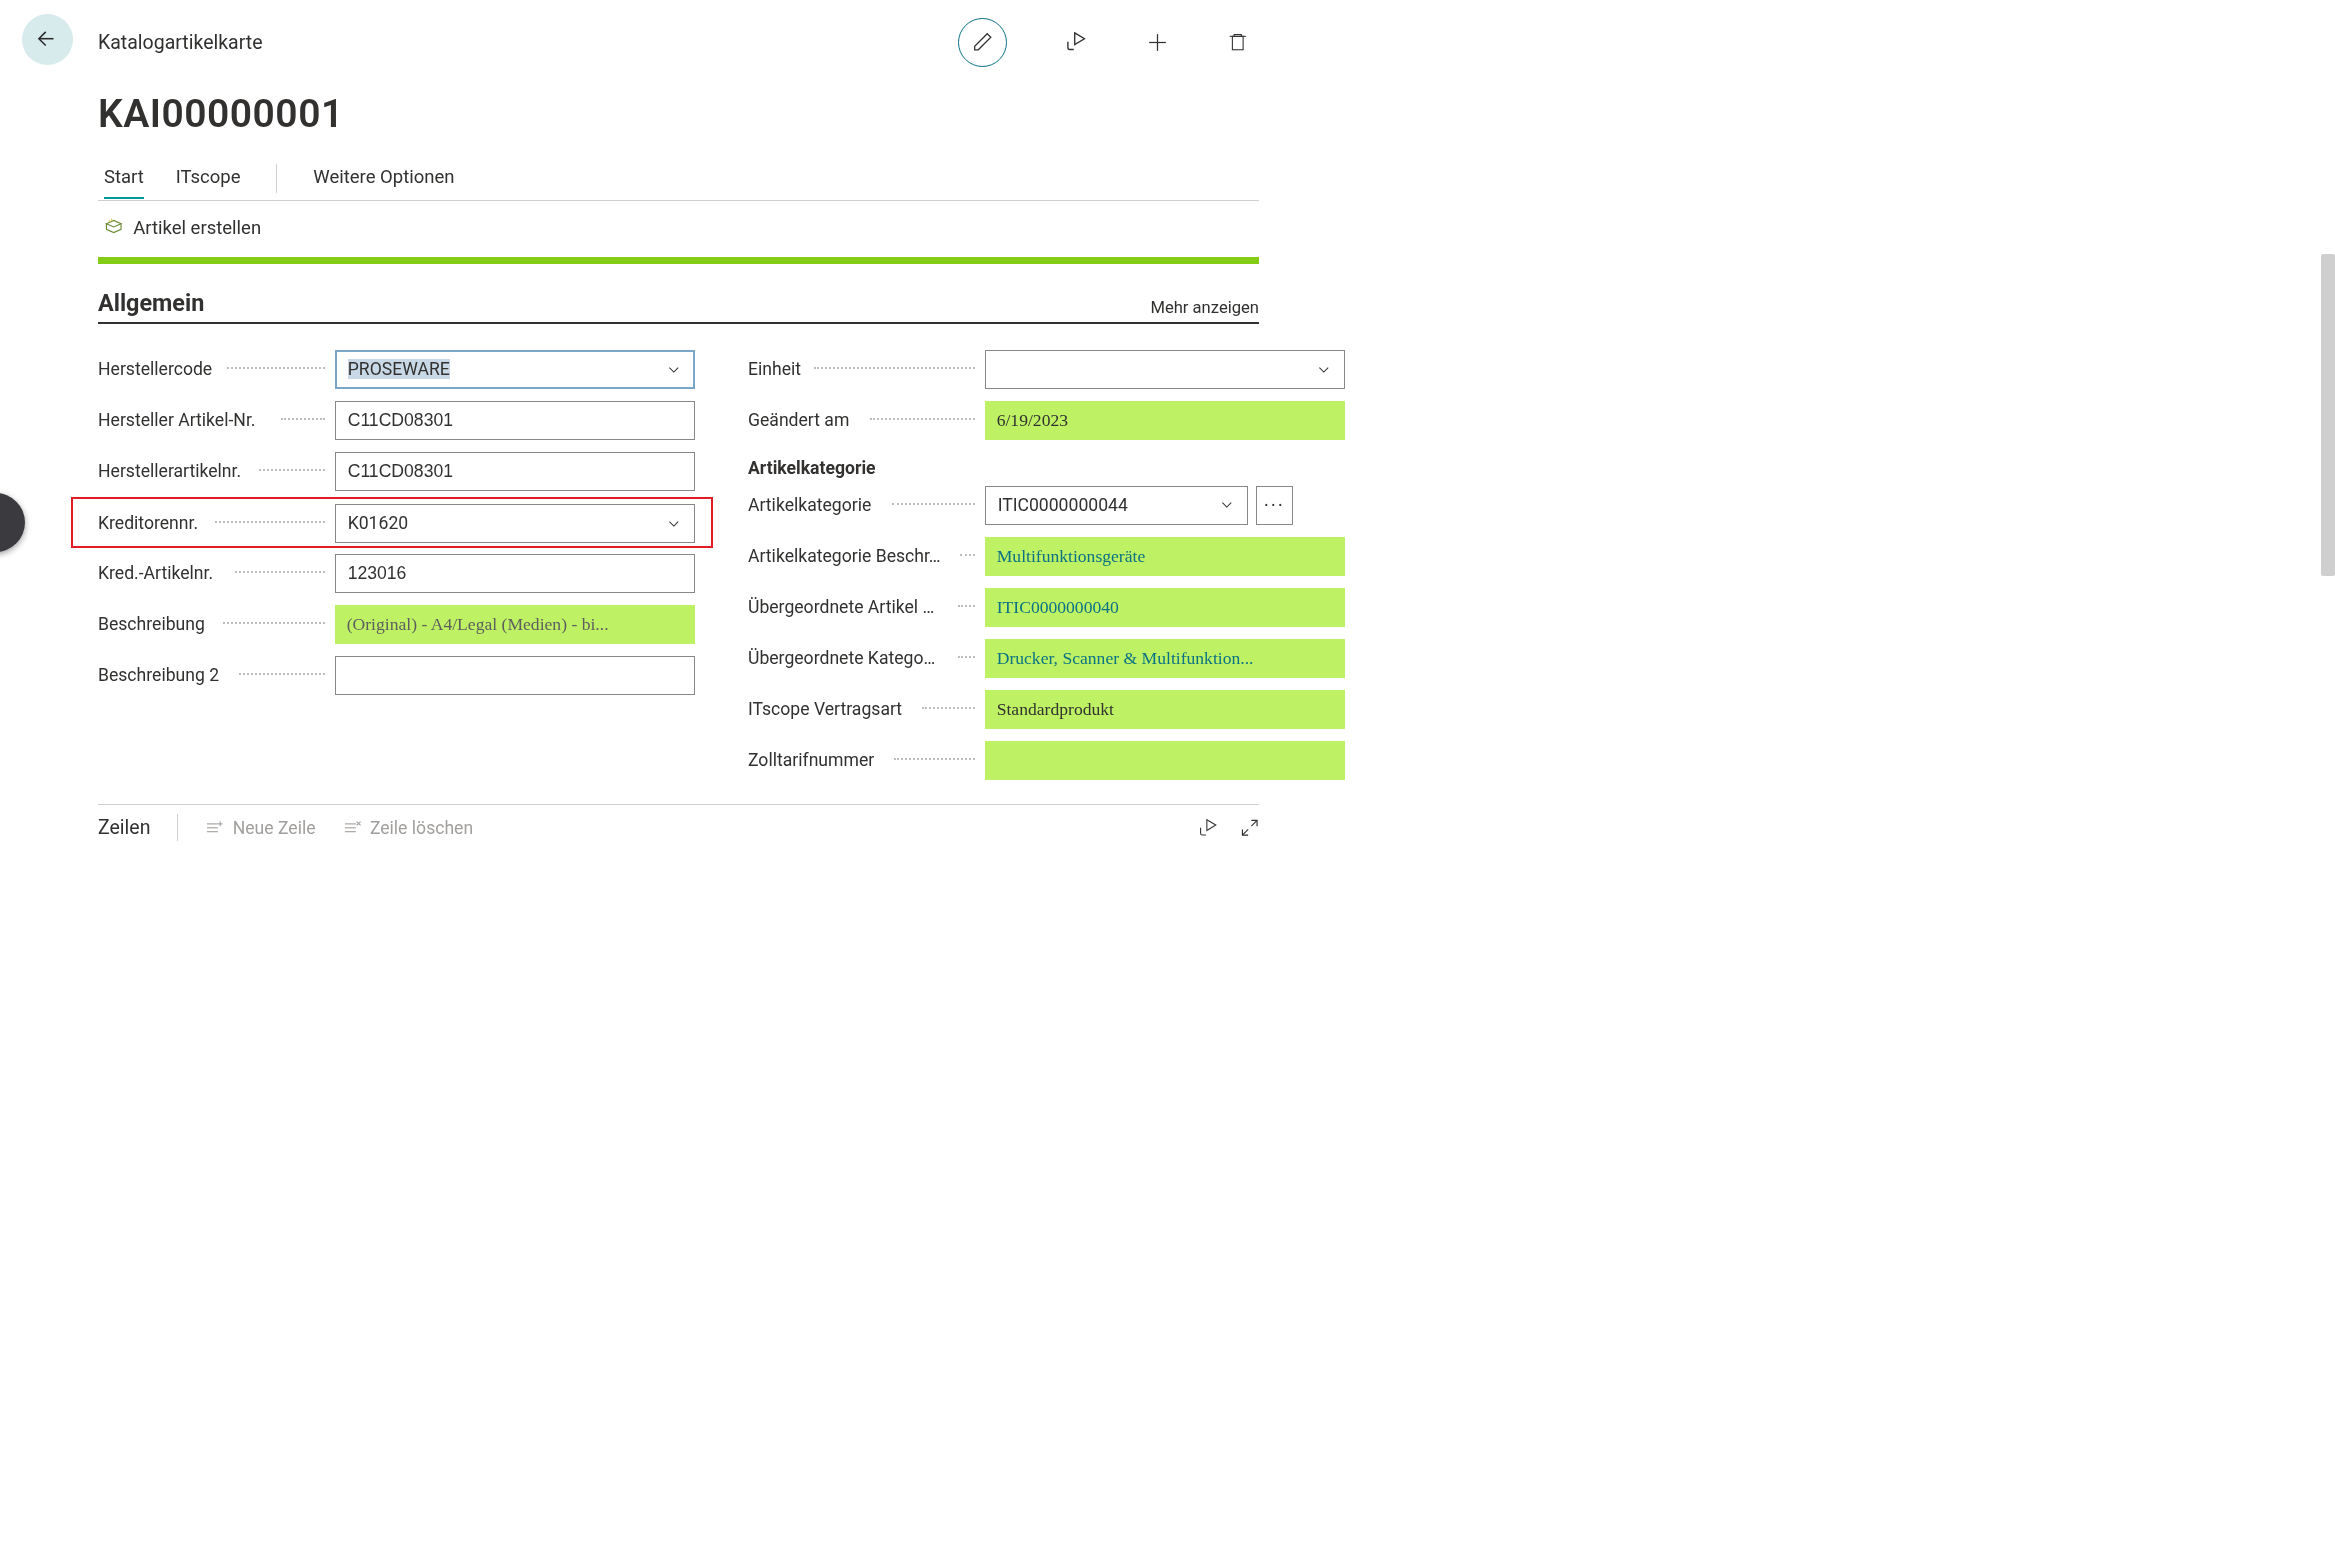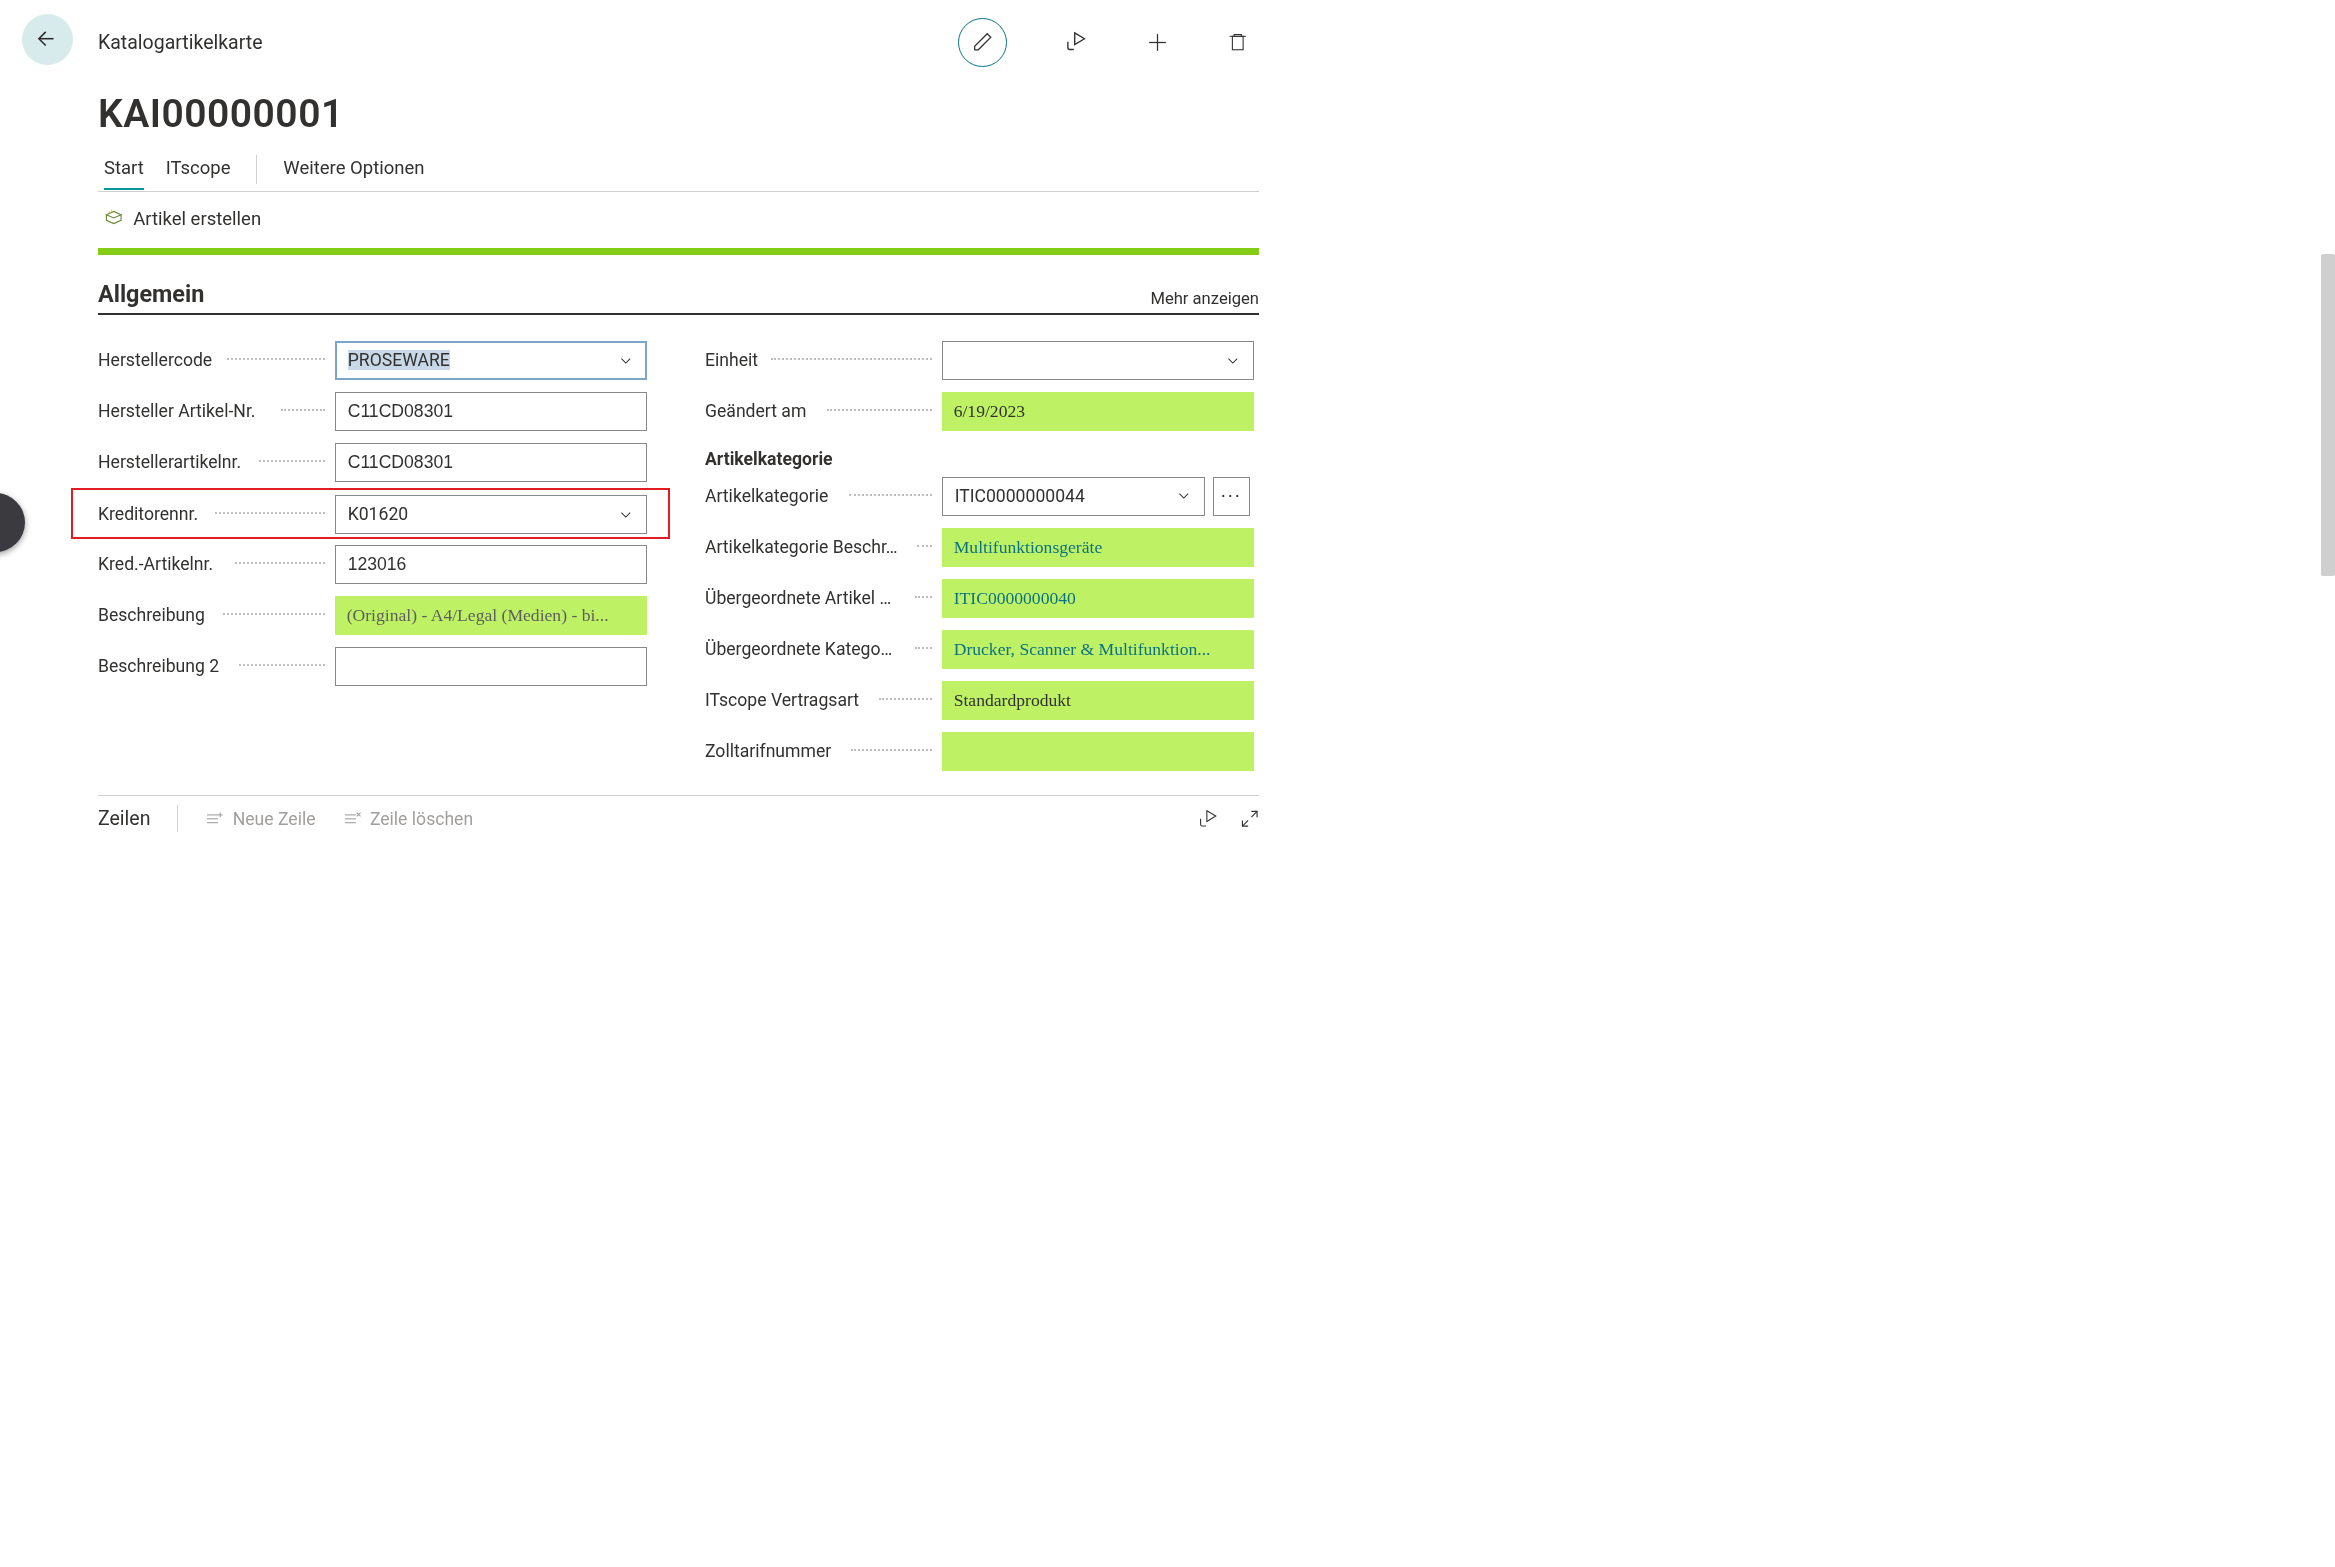--- a/index.html
+++ b/index.html
@@ -71,22 +71,22 @@
     margin-top: 24px;
     font-size: 39px;
     font-weight: 600;
     letter-spacing: 0.5px;
     color: #323130;
   }
 
   .tabs {
     display: flex;
     align-items: center;
-    gap: 22px;
-    margin-top: 18px;
+    gap: 32px;
+    margin-top: 27px;
     border-bottom: 1px solid #d2d0ce;
     padding-left: 5.9px;
     width: 1161px;
   }
   .tab {
     padding-bottom: 9.8px;
     font-size: 18.5px;
     color: #323130;
     cursor: pointer;
   }
@@ -172,21 +172,21 @@
     padding: 11.7px 0 2px 0;
   }
 
   .control {
     flex: 1;
     display: flex;
     align-items: center;
     gap: 7.8px;
   }
   .inp, .sel, .ro {
-    width: 312px;
+    width: 360px;
     height: 39px;
     border: 1px solid #8a8886;
     padding: 0 11.7px;
     font-size: 17.6px;
     background: #fff;
     color: #323130;
     display: flex;
     align-items: center;
     justify-content: space-between;
   }

